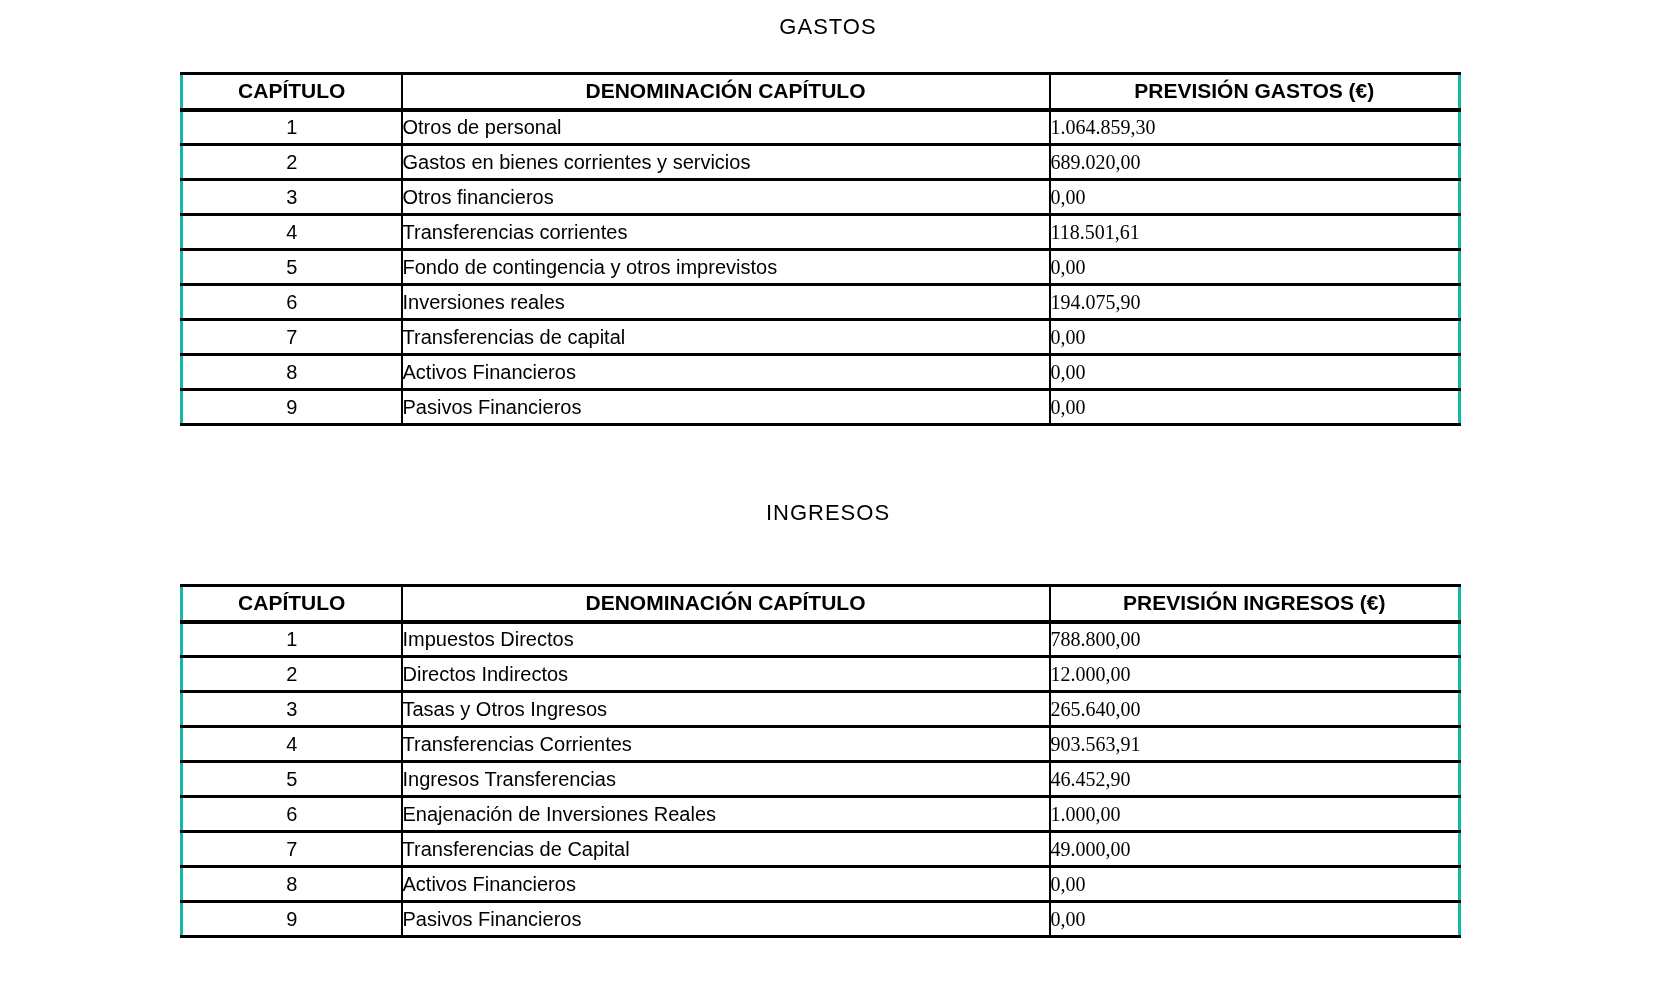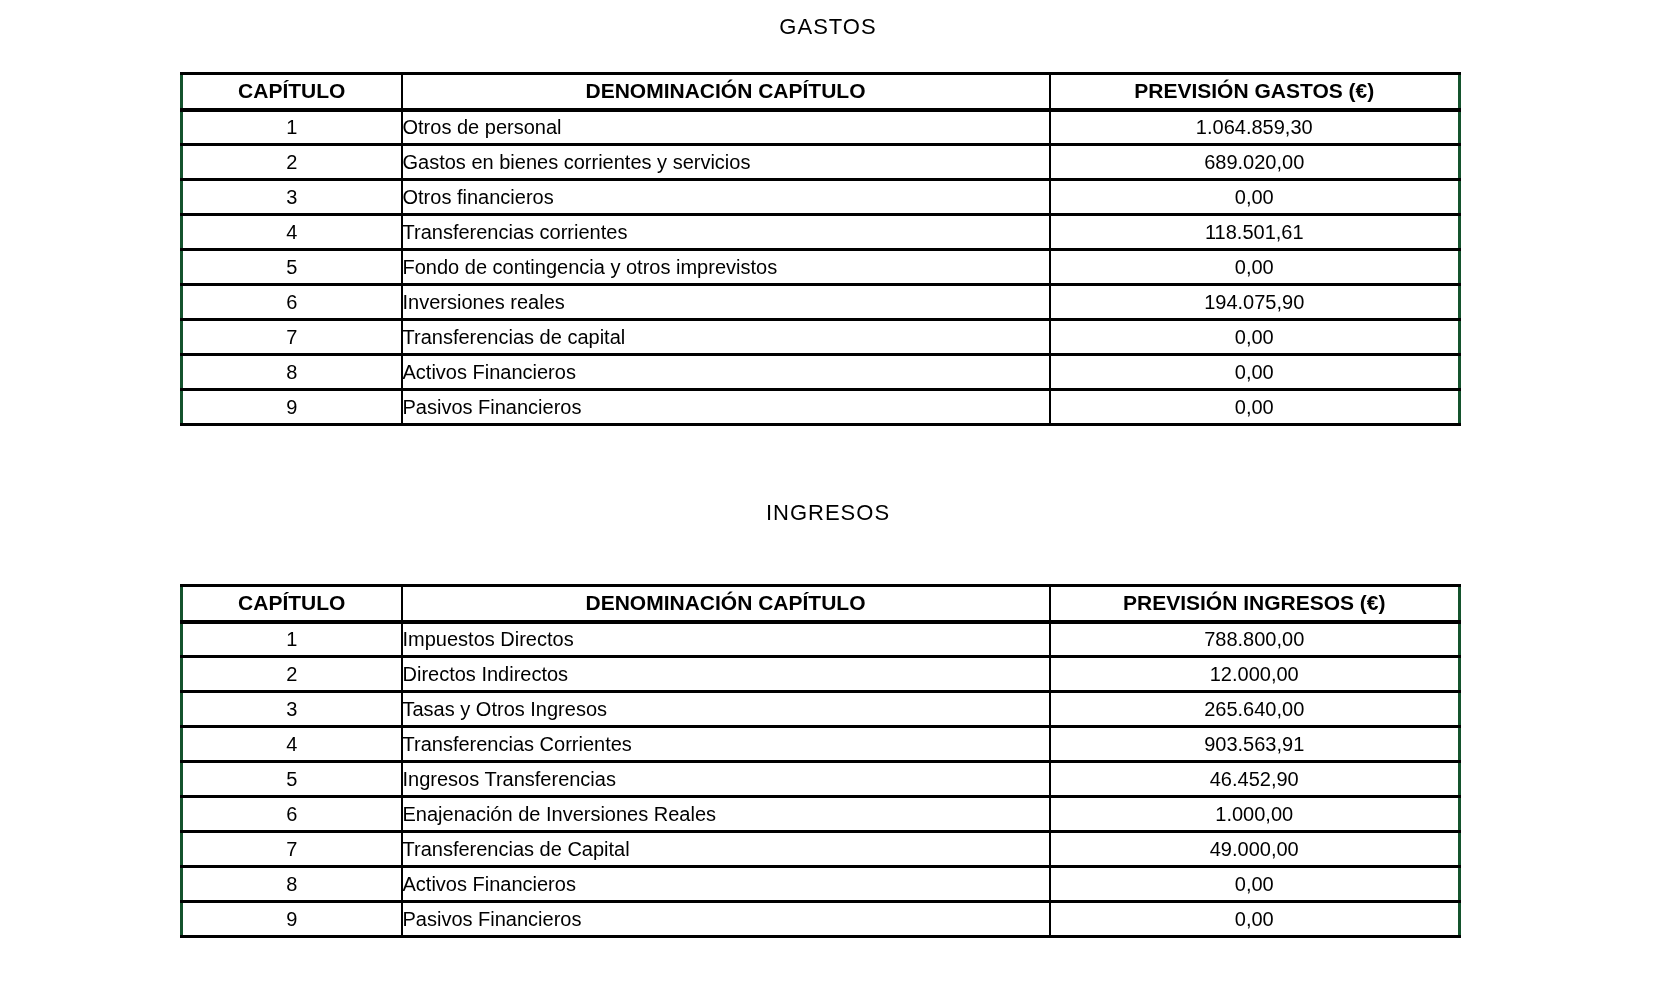--- a/index.html
+++ b/index.html
@@ -49,42 +49,43 @@
     border-left: 2px solid #000000;
     border-right: 2px solid #000000;
     border-top: 3px solid #000000;
     border-bottom: 3px solid #000000;
     font-size: 20px;
     padding: 0;
     white-space: nowrap;
     overflow: hidden;
     vertical-align: middle;
   }
-  table.budget-table { border: 3px solid #14532d; }
+  table.budget-table { border: 3px solid #14b8a6; }
 
   table.budget-table thead tr { height: 36px; }
   table.budget-table tbody tr { height: 35px; }
   table.budget-table tr.total-row { height: 38px; }
 
   table.budget-table th {
     font-weight: 700;
     font-size: 21px;
     text-align: center;
     border-bottom-width: 4px;
   }
   td.capitulo-cell {
     text-align: center;
   }
   td.denominacion-cell {
     text-align: left;
     padding-left: 12px;
   }
   td.prevision-cell {
-    text-align: center;
+    text-align: left;
     padding-right: 124px;
+    font-family: Liberation Serif, serif;
   }
   td.total-label-cell {
     text-align: right;
     font-weight: 700;
     font-size: 21px;
     padding-right: 8px;
   }
   td.total-amount-cell {
     font-weight: 700;
     font-size: 21px;

